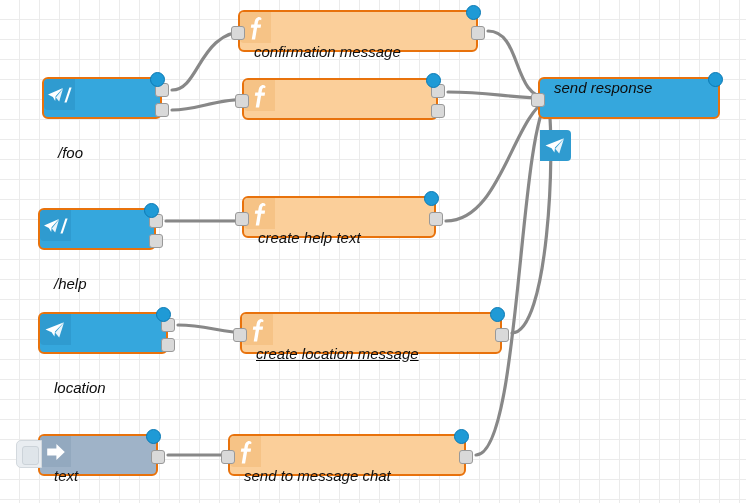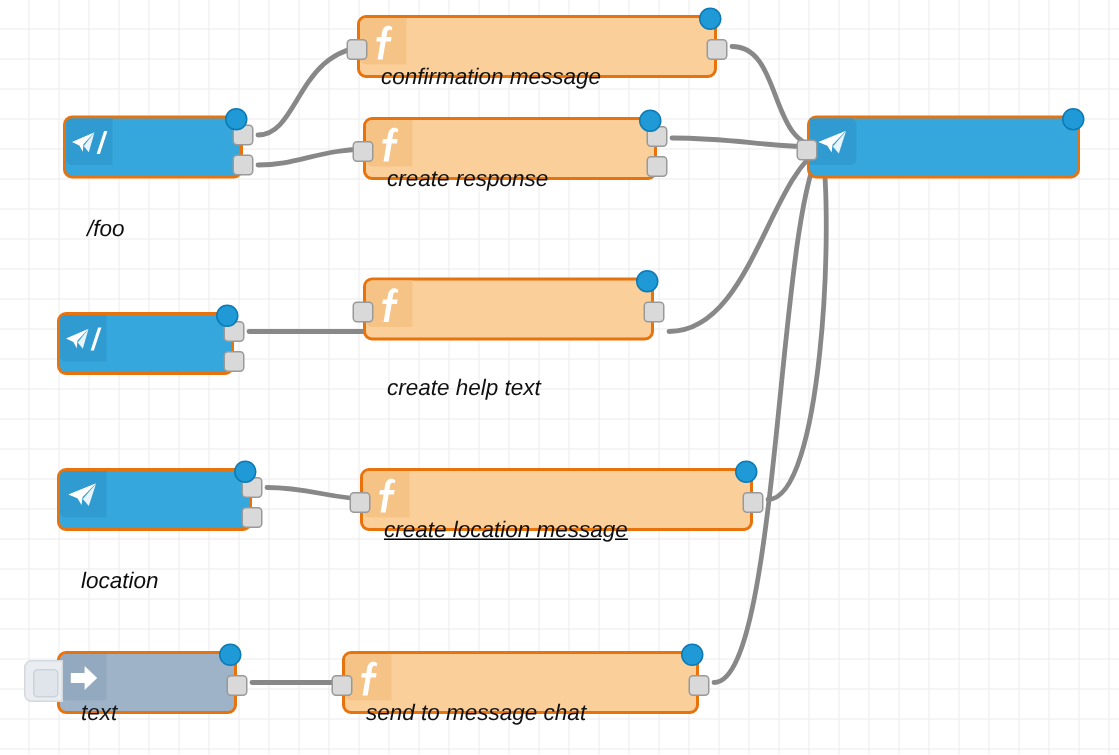--- a/index.html
+++ b/index.html
@@ -168,49 +168,50 @@
         <div class="port out" style="top: 4px;"></div>
         <div class="port out" style="top: 24px;"></div>
         <div class="status-dot"></div>
       </div>
       <div class="node func" style="left: 242px; top: 78px; width: 196px; height: 42px;">
         <div class="node-icon">
           <svg class="glyph" width="20" height="26" viewBox="0 0 20 26" aria-hidden="true">
             <path d="M15.5 3.2c-1.0-1.0-2.6-1.4-4.0-0.8C9.7 3.2 8.9 5.0 8.6 7.0L8.2 9.6H5.3l-0.5 3.1h2.9l-2.0 11.9h3.4l2.0-11.9h3.5l0.5-3.1h-3.5l0.35-2.2c0.2-1.3 0.6-2.2 1.4-2.5 0.6-0.25 1.3-0.1 1.8 0.4z" fill="#ffffff"></path>
           </svg>
         </div>
-        <div class="node-label">create response</div>
         <div class="port in" style="top: 14px;"></div>
         <div class="port out" style="top: 4px;"></div>
         <div class="port out" style="top: 24px;"></div>
         <div class="status-dot"></div>
       </div>
       <div class="node telegram" style="left: 538px; top: 77px; width: 182px; height: 42px;">
+        <div class="node-label">send response</div>
         <div class="node-icon right">
           <svg class="glyph" width="24" height="20" viewBox="0 0 24 20" aria-hidden="true">
             <path d="M1.5 9.6 L20 2.2 L11.0 11.5 L10.4 16.6 L7.6 12.2 Z" fill="#ffffff"></path>
             <path d="M11.2 12.7 L20 2.5 L15.2 17.4 Z" fill="#e8f4fb"></path>
           </svg>
         </div>
         <div class="port in" style="top: 14px;"></div>
         <div class="status-dot"></div>
       </div>
       <div class="node telegram" style="left: 38px; top: 208px; width: 118px; height: 42px;">
         <div class="node-icon">
           <svg class="glyph" width="26" height="20" viewBox="0 0 26 20" aria-hidden="true">
             <path d="M1 9.6 L16 3.1 L8.6 11.2 L8.2 16.1 L5.9 12.0 Z" fill="#ffffff"></path>
             <path d="M8.8 12.4 L16 3.4 L12.2 16.5 Z" fill="#e8f4fb"></path>
             <path d="M22.4 2.4 L24.6 2.4 L19.6 17.6 L17.4 17.6 Z" fill="#ffffff"></path>
           </svg>
         </div>
-        <div class="port out" style="top: 4px;"></div>
-        <div class="port out" style="top: 24px;"></div>
-        <div class="status-dot"></div>
-      </div>
-      <div class="node func" style="left: 242px; top: 185px; width: 194px; height: 42px; gap: 32px;">
+        <div class="node-label">/help</div>
+        <div class="port out" style="top: 4px;"></div>
+        <div class="port out" style="top: 24px;"></div>
+        <div class="status-dot"></div>
+      </div>
+      <div class="node func" style="left: 242px; top: 196px; width: 194px; height: 42px;">
         <div class="node-icon">
           <svg class="glyph" width="20" height="26" viewBox="0 0 20 26" aria-hidden="true">
             <path d="M15.5 3.2c-1.0-1.0-2.6-1.4-4.0-0.8C9.7 3.2 8.9 5.0 8.6 7.0L8.2 9.6H5.3l-0.5 3.1h2.9l-2.0 11.9h3.4l2.0-11.9h3.5l0.5-3.1h-3.5l0.35-2.2c0.2-1.3 0.6-2.2 1.4-2.5 0.6-0.25 1.3-0.1 1.8 0.4z" fill="#ffffff"></path>
           </svg>
         </div>
         <div class="node-label">create help text</div>
         <div class="port in" style="top: 14px;"></div>
         <div class="port out" style="top: 14px;"></div>
         <div class="status-dot"></div>
       </div>

